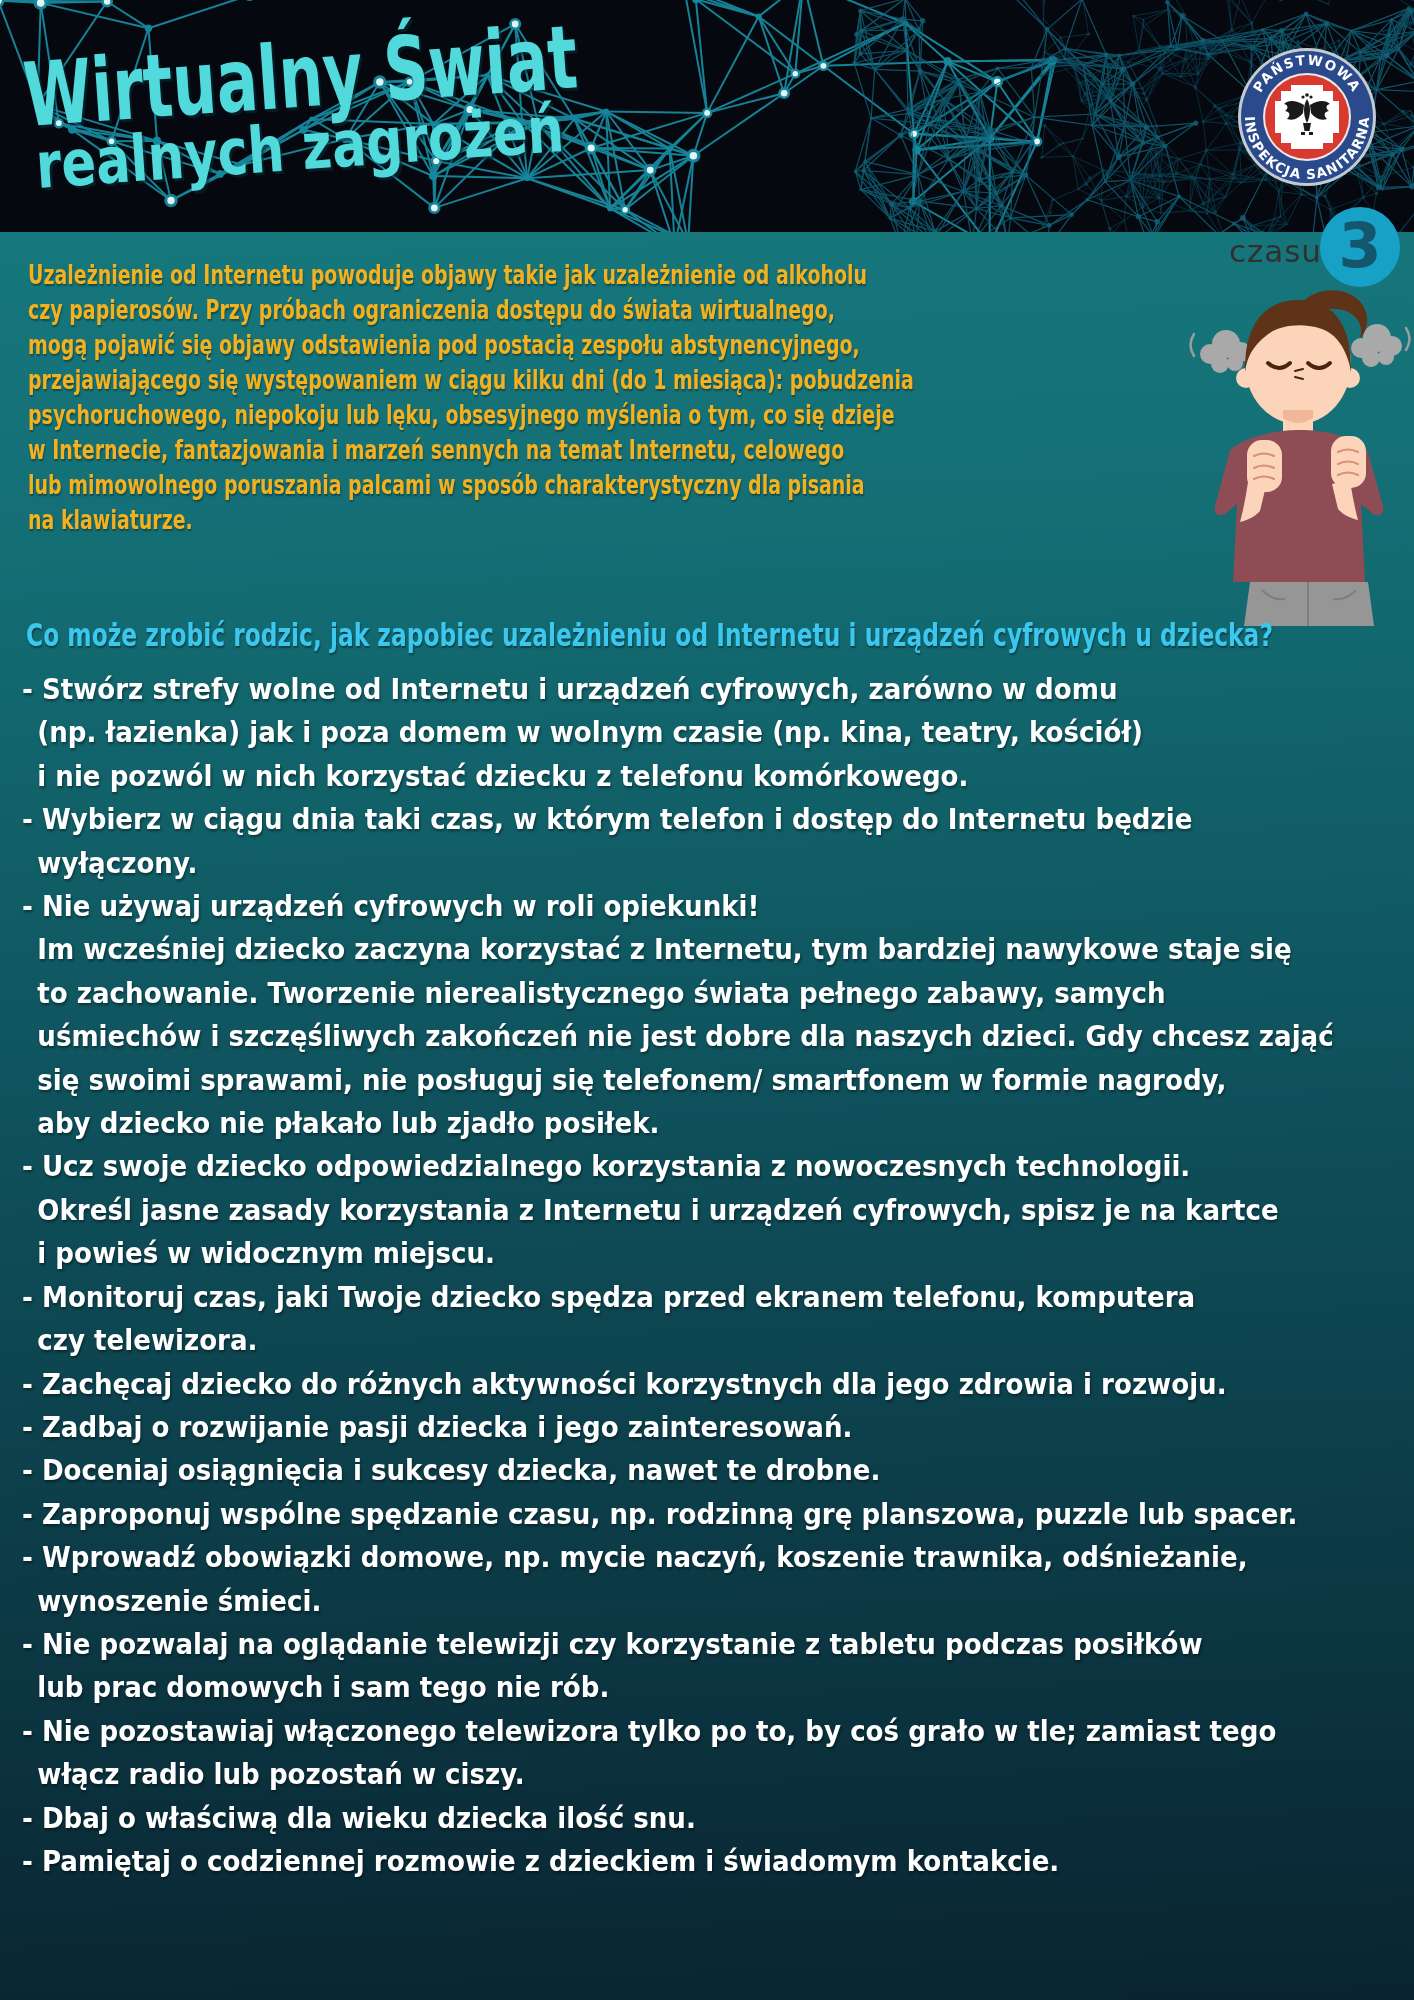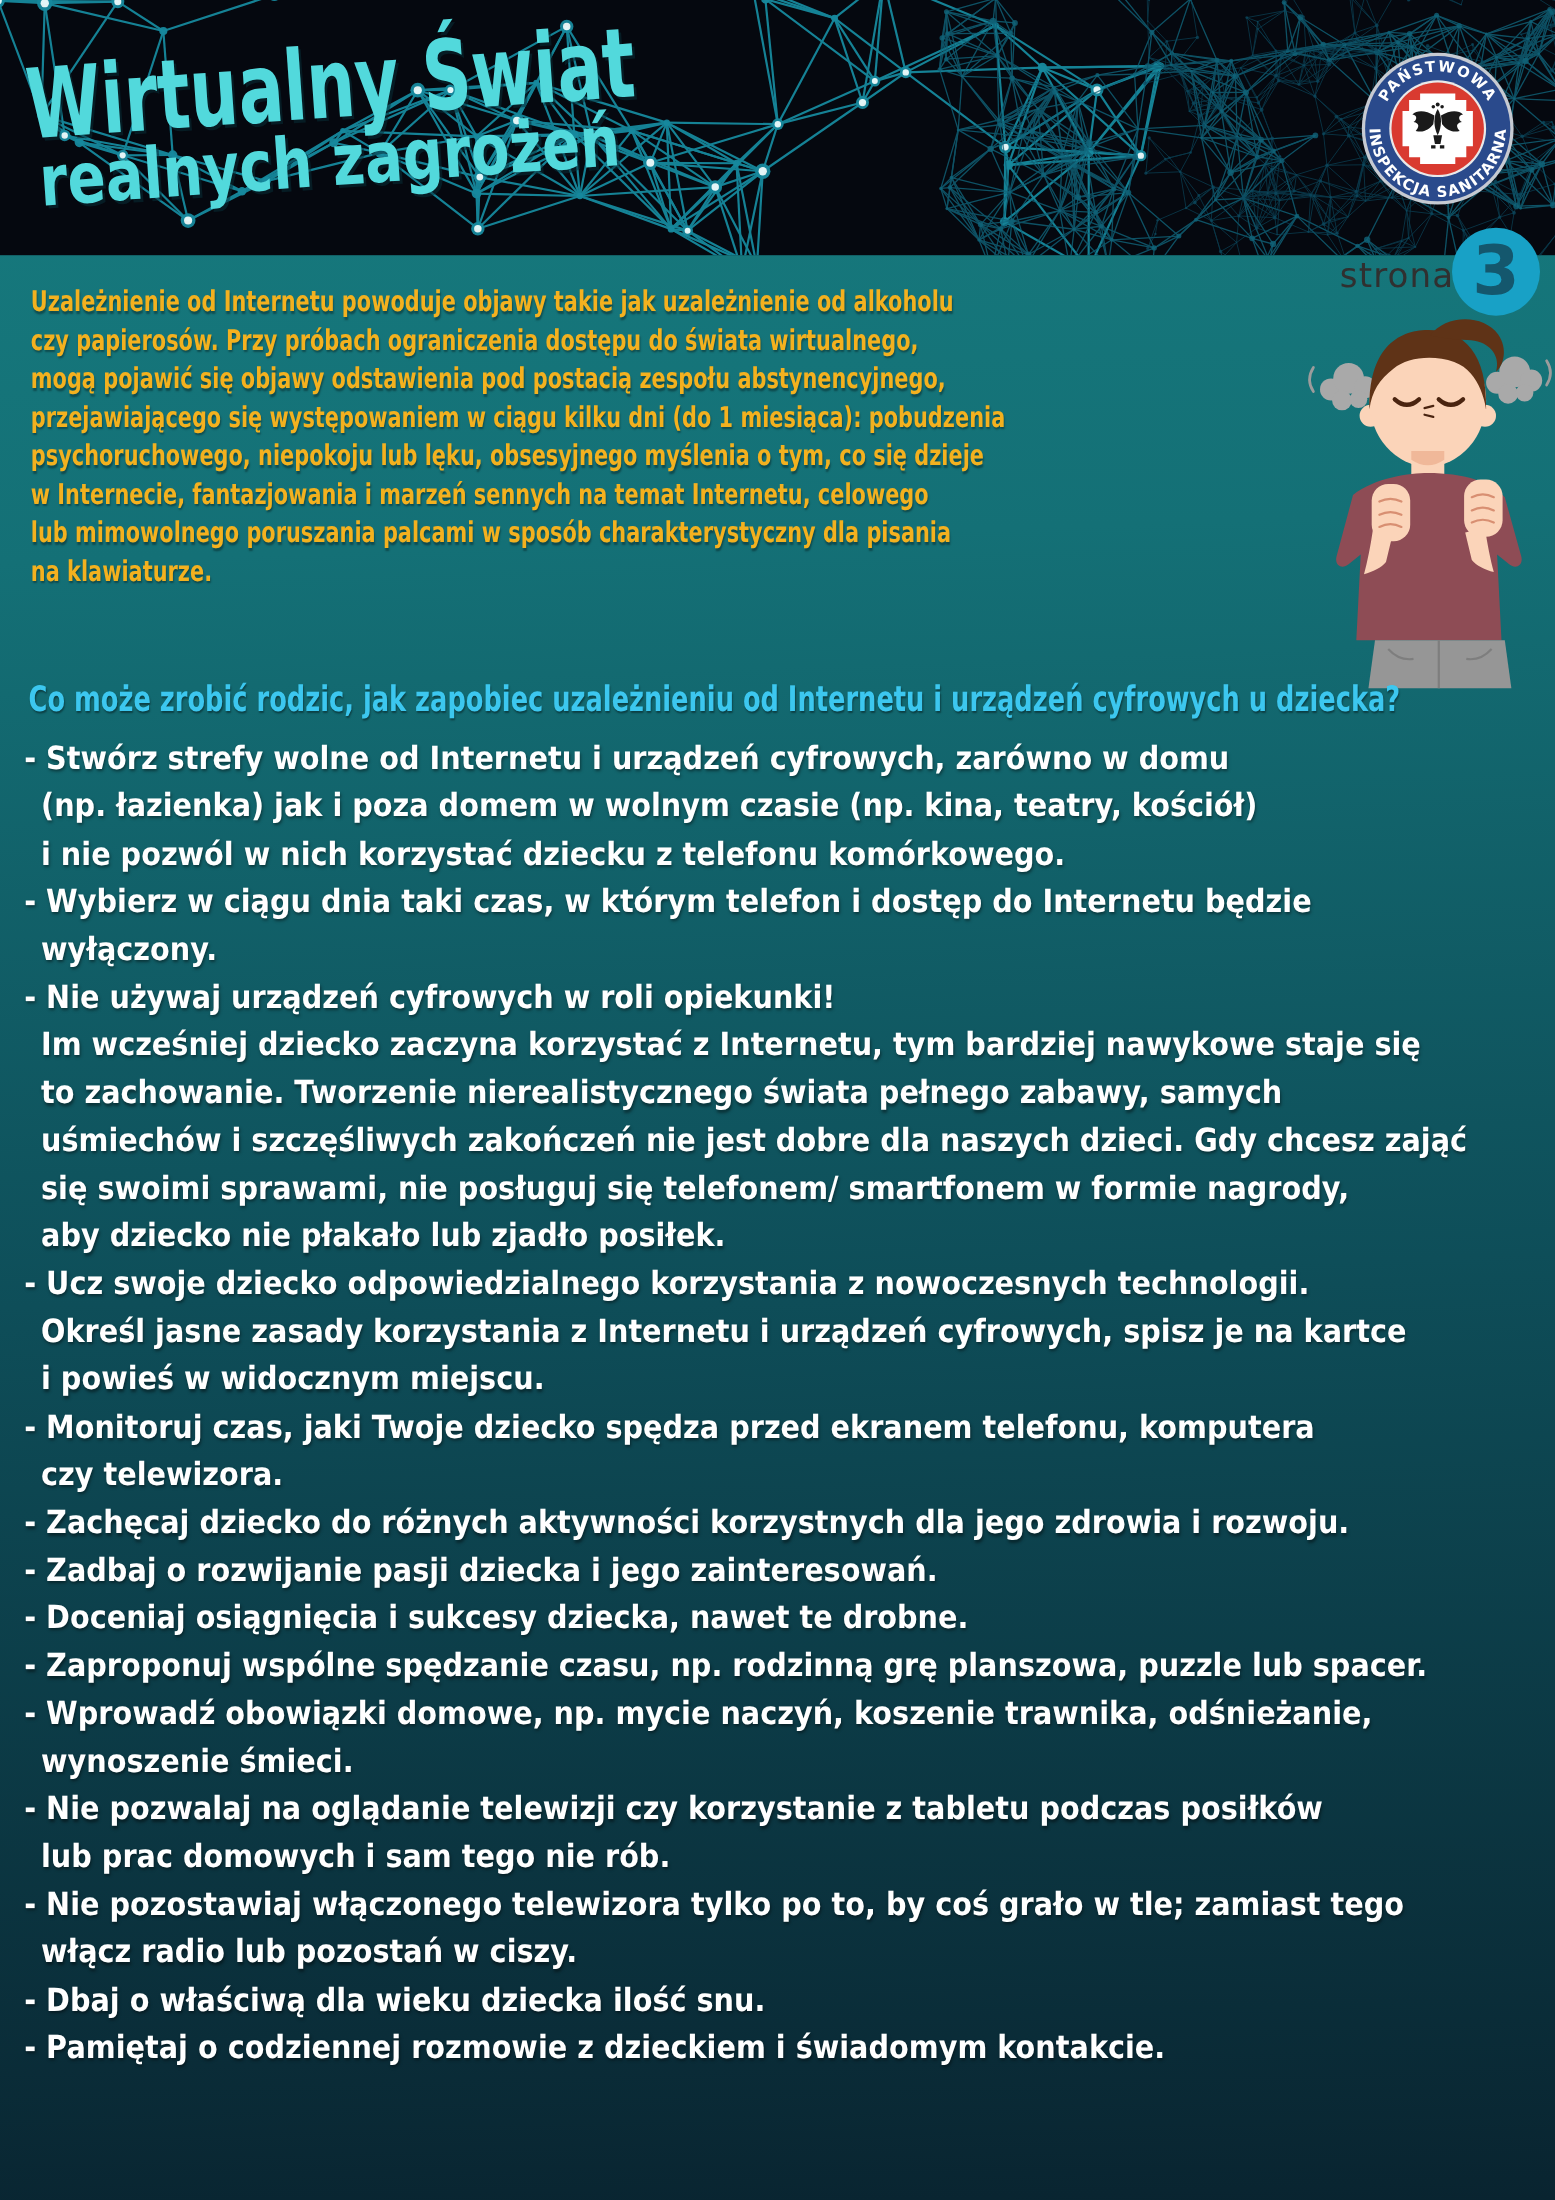--- a/index.html
+++ b/index.html
@@ -2435,21 +2435,21 @@
       <path id="arcBot" d="M 8,70 A 62,62 0 0 0 132,70" fill="none"></path>
     </defs>
     <text font-size="13.5" font-weight="bold" fill="#ffffff" letter-spacing="1.5">
       <textPath href="#arcTop" startOffset="50%" text-anchor="middle">PAŃSTWOWA</textPath>
     </text>
     <text font-size="13.5" font-weight="bold" fill="#ffffff" letter-spacing="1.2">
       <textPath href="#arcBot" startOffset="50%" text-anchor="middle">INSPEKCJA SANITARNA</textPath>
     </text>
   </svg>
 
-  <div class="page-word">strona</div>
+  <div class="page-word">czasu</div>
   <div class="page-circle">
     <span>3</span>
   </div>
 
   <p class="intro">Uzależnienie od Internetu powoduje objawy takie jak uzależnienie od alkoholu
 czy papierosów. Przy próbach ograniczenia dostępu do świata wirtualnego,
 mogą pojawić się objawy odstawienia pod postacią zespołu abstynencyjnego,
 przejawiającego się występowaniem w ciągu kilku dni (do 1 miesiąca): pobudzenia
 psychoruchowego, niepokoju lub lęku, obsesyjnego myślenia o tym, co się dzieje
 w Internecie, fantazjowania i marzeń sennych na temat Internetu, celowego

